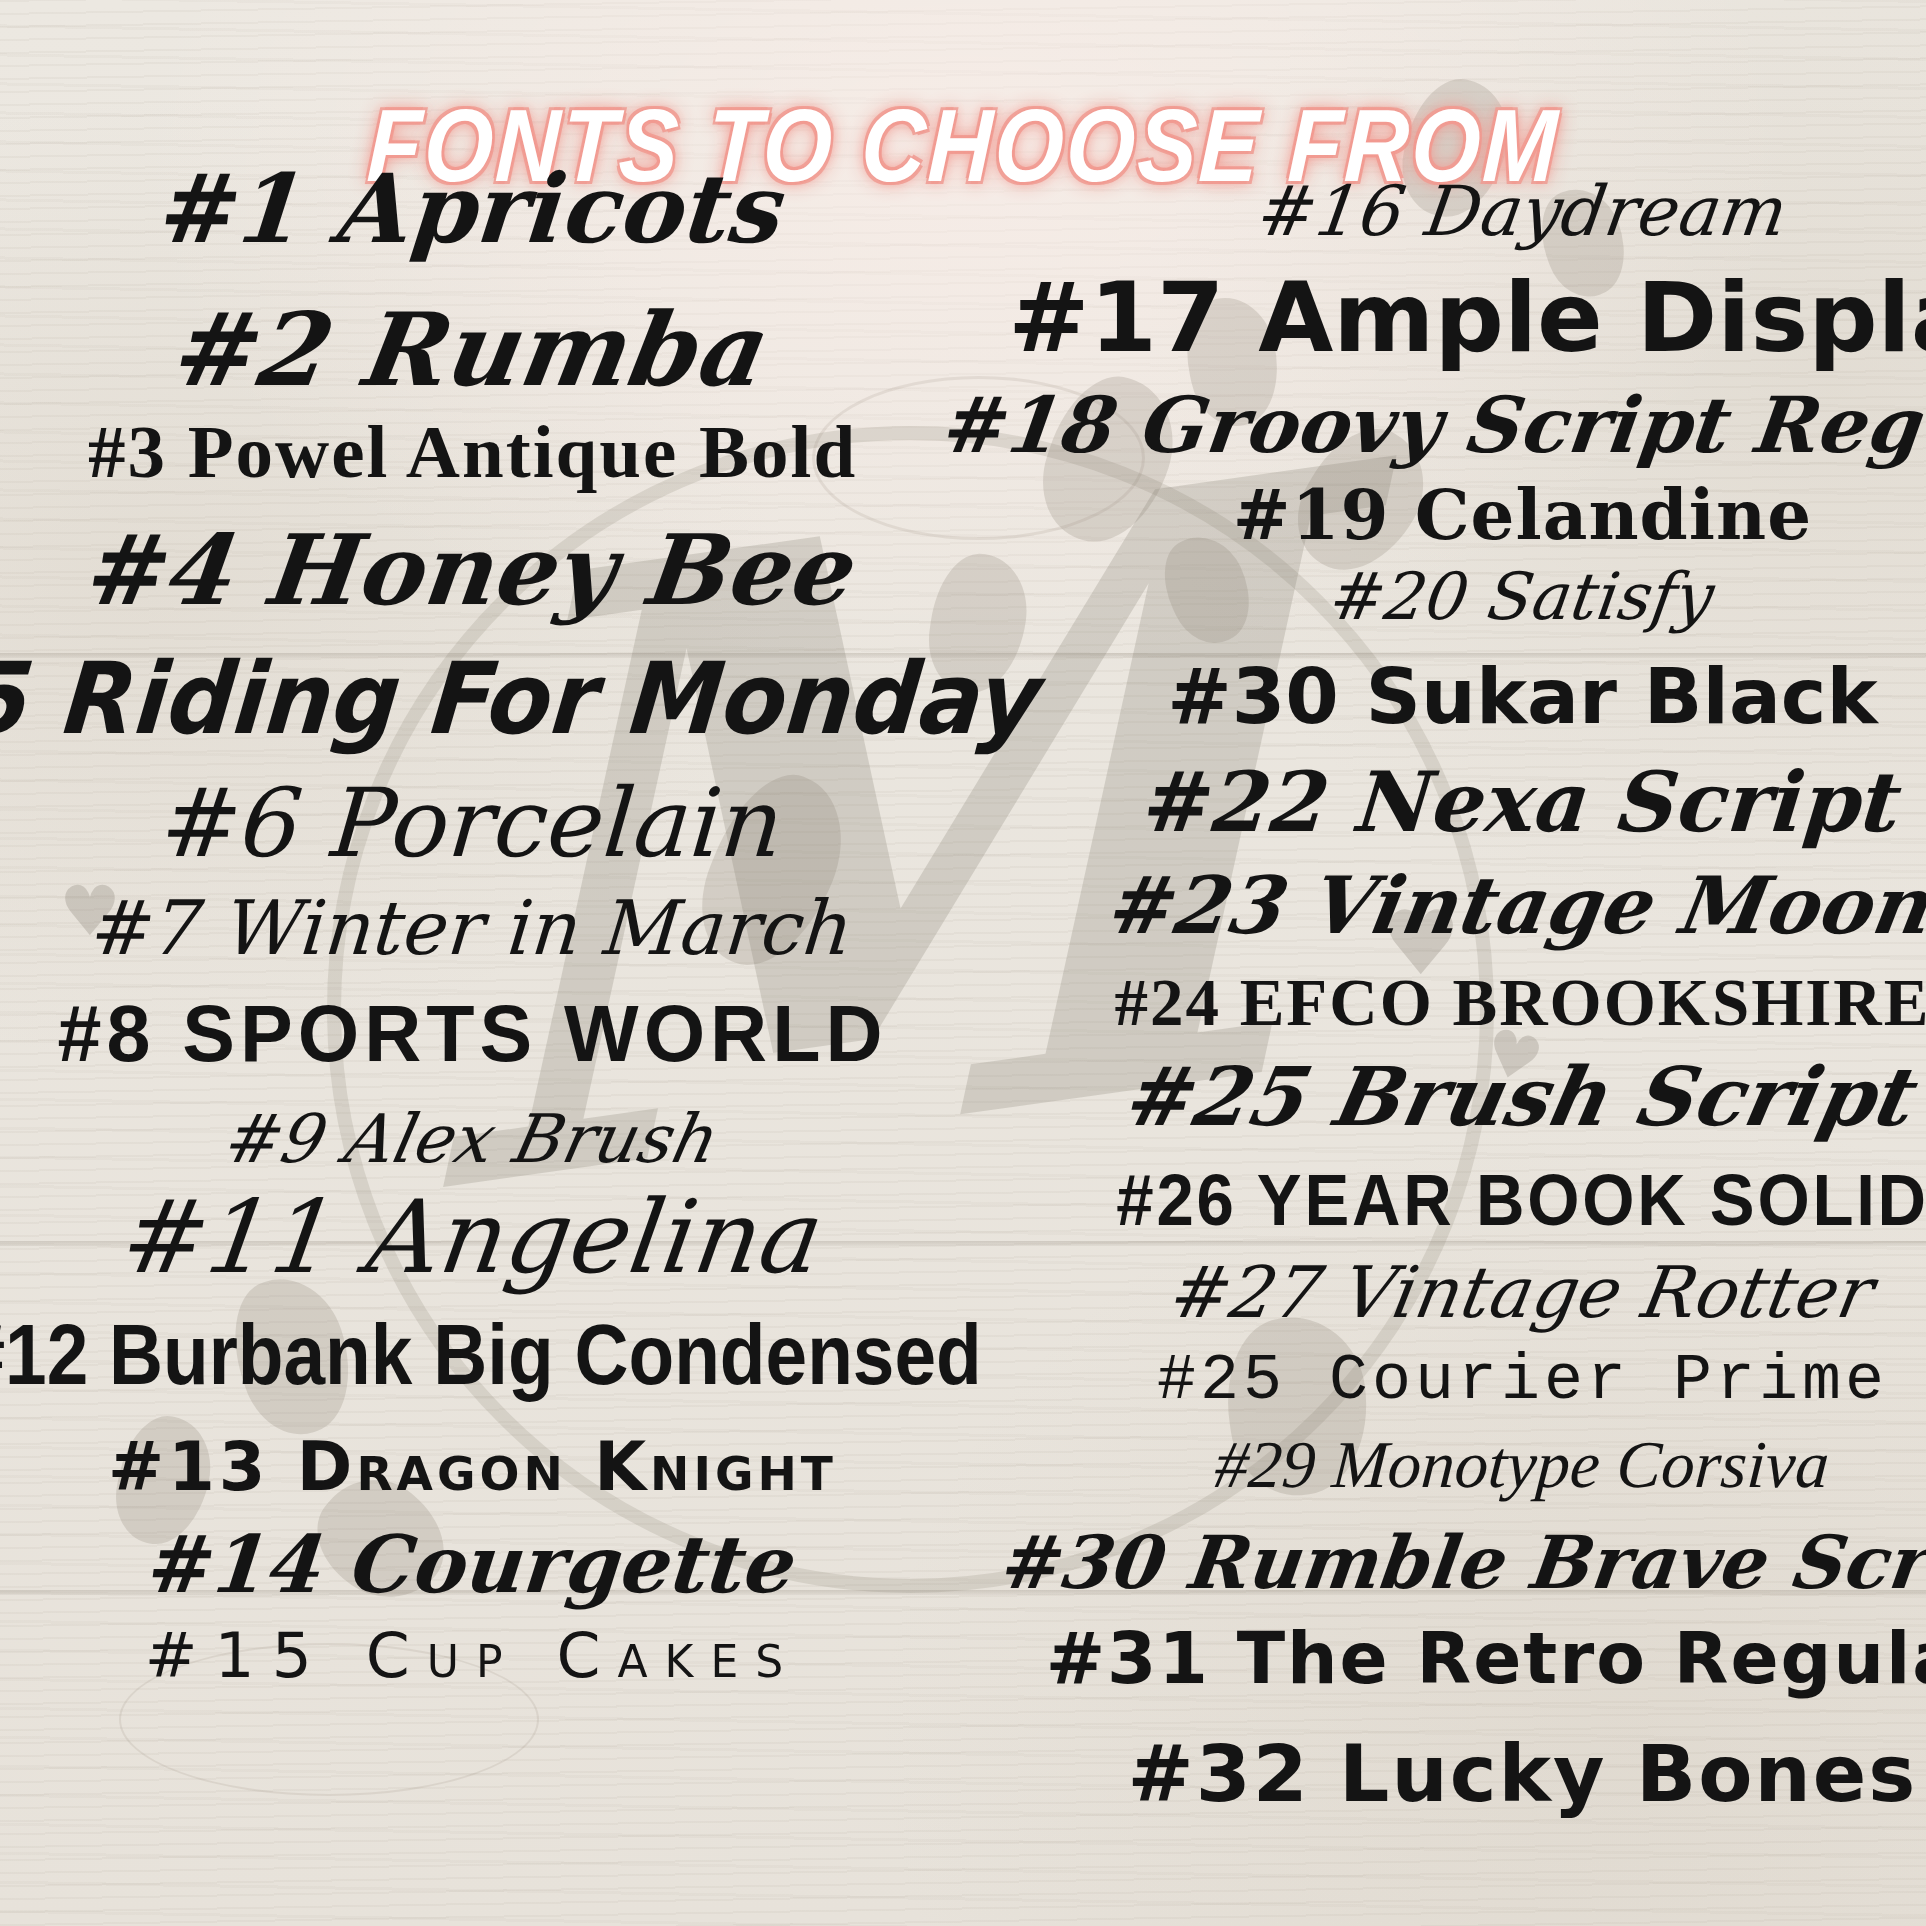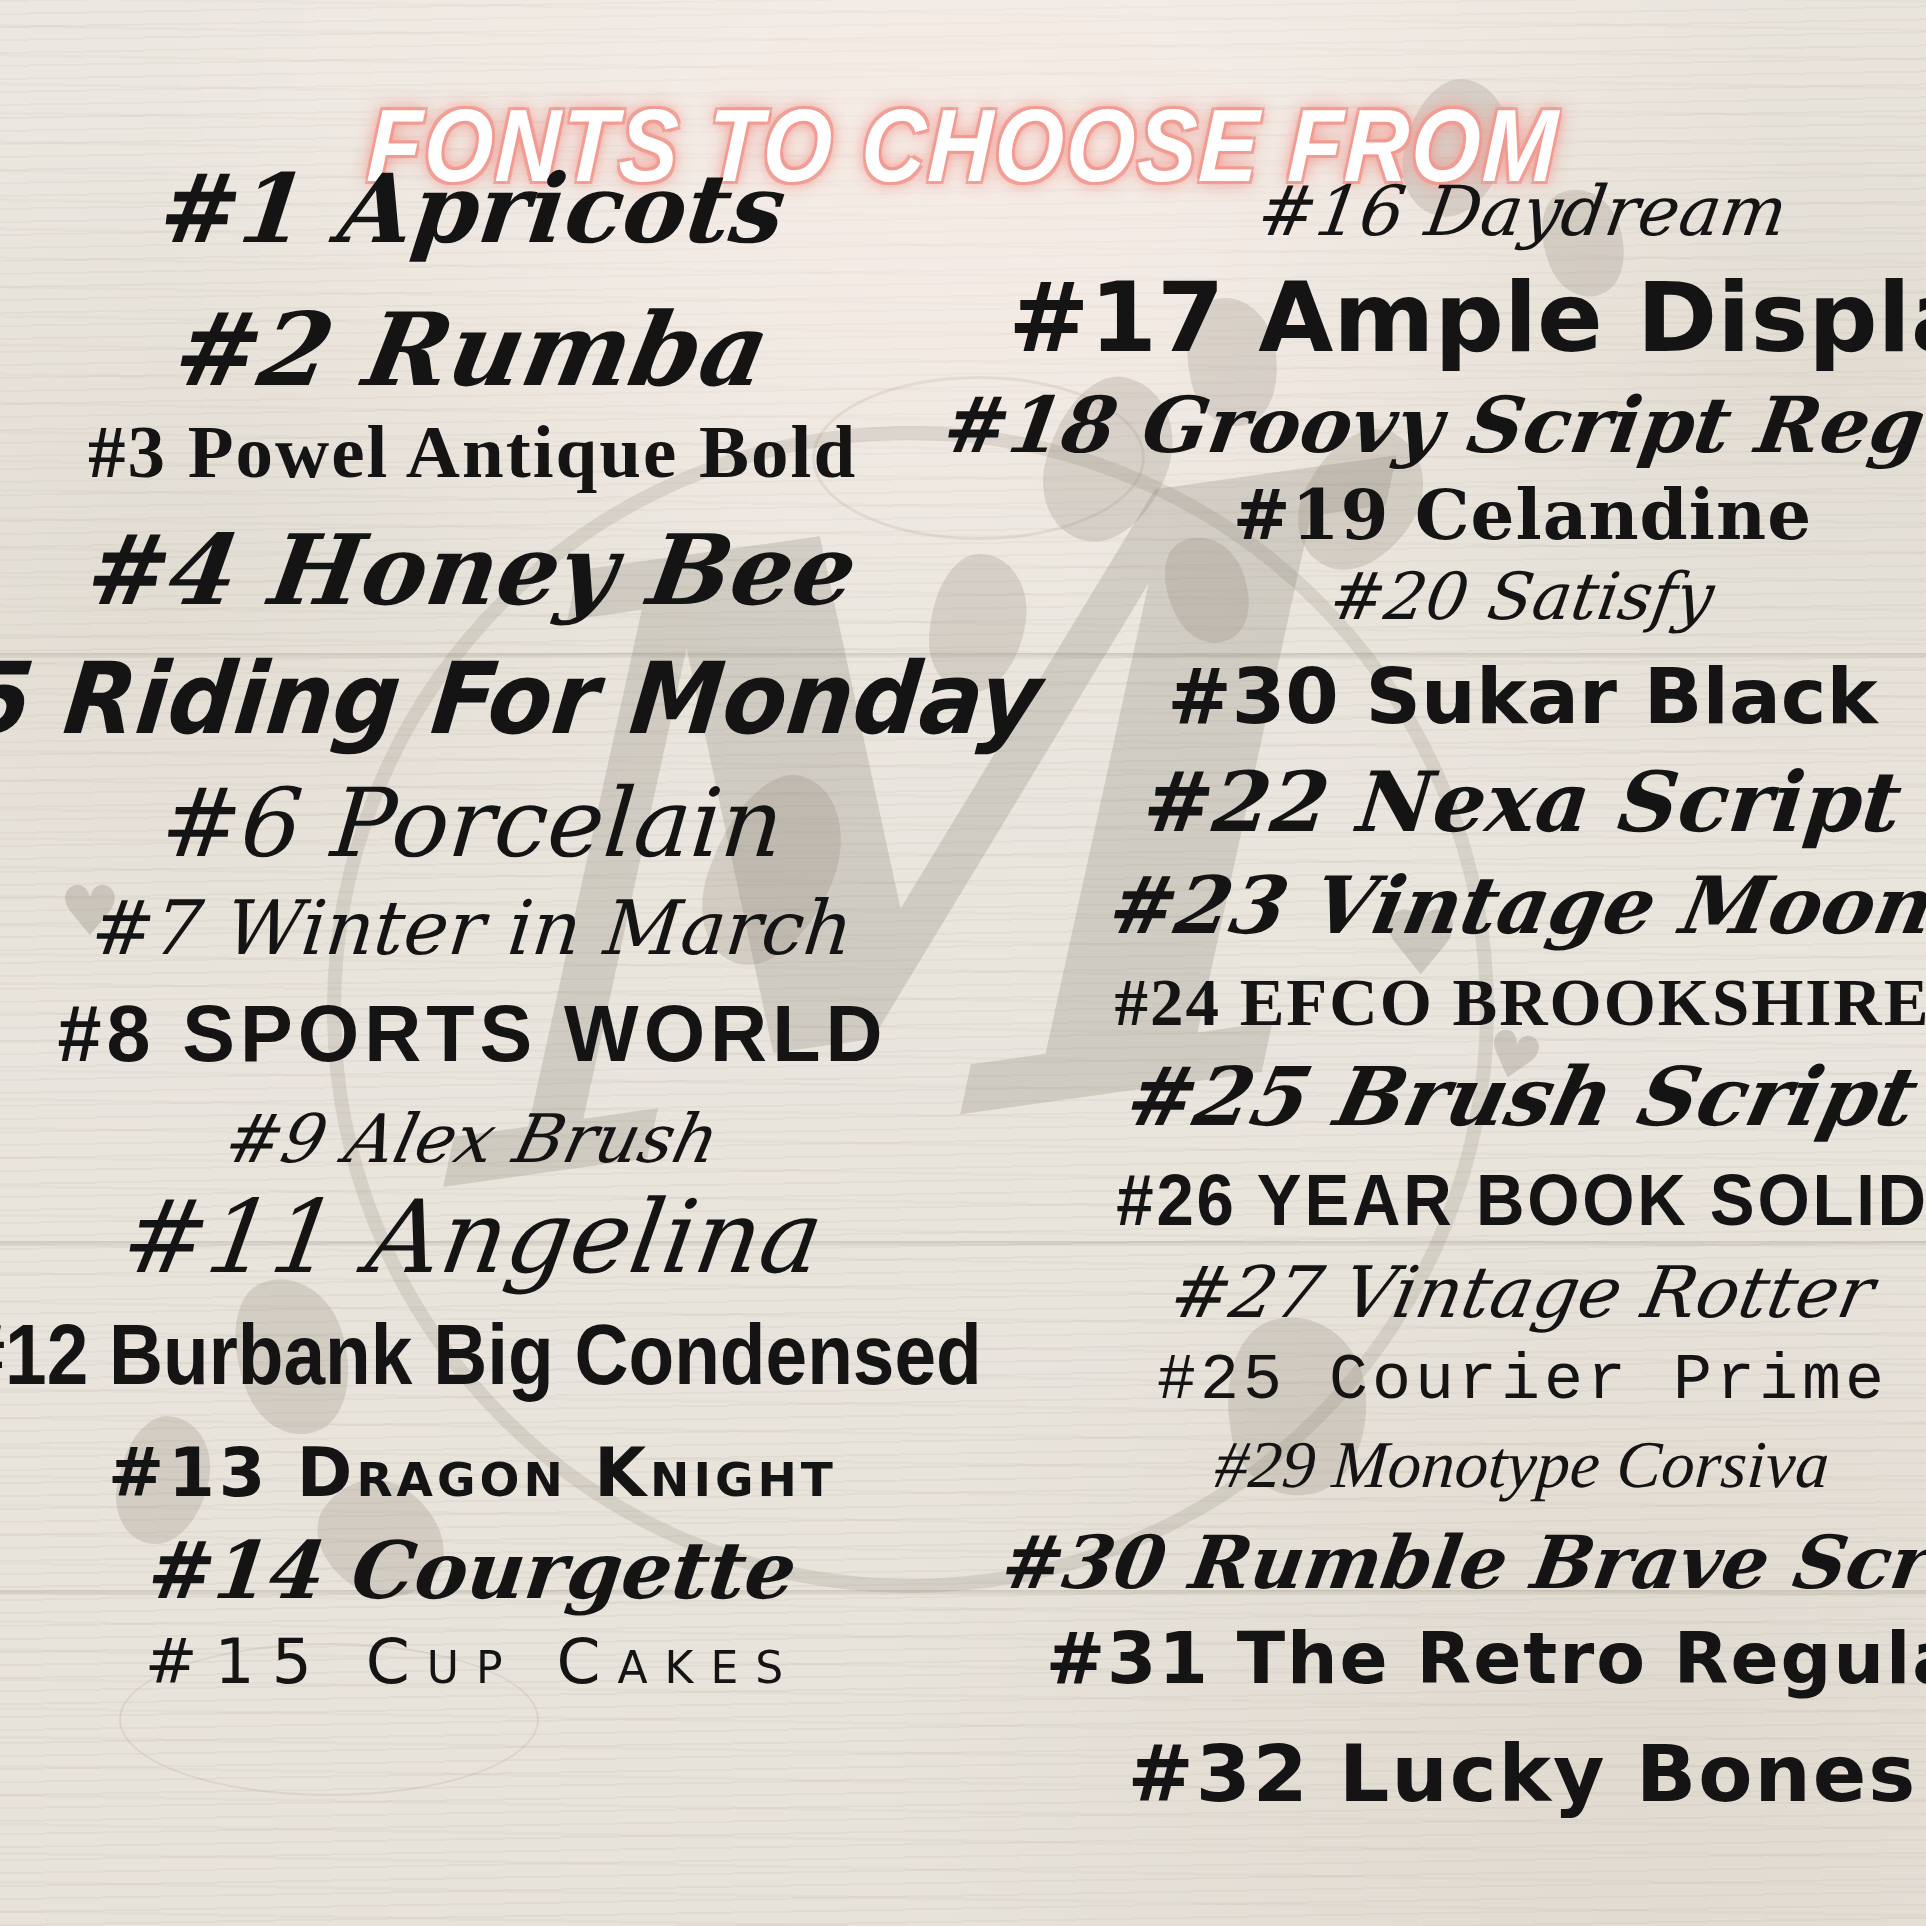--- a/index.html
+++ b/index.html
@@ -74,21 +74,21 @@
   .s-powel      {font:700 75px "Liberation Serif",serif;letter-spacing:2px;}
   .s-honeybee   {font:italic 700 97px "DejaVu Serif",serif;transform:skewX(-9deg);margin-top:18px;}
   .s-riding     {font:italic 700 99px "DejaVu Sans",sans-serif;transform:skewX(-6deg) scaleX(.94);margin-top:14px;}
   .s-porcelain  {font:italic 500 95px "DejaVu Serif",serif;transform:skewX(-5deg);margin-top:12px;}
   .s-winter     {font:italic 500 75px "DejaVu Serif",serif;transform:skewX(-6deg);margin-top:6px;}
   .s-sports     {font:900 79px "Liberation Sans",sans-serif;letter-spacing:5px;margin-top:16px;}
   .s-alex       {font:italic 400 67px "DejaVu Serif",serif;transform:skewX(-13deg);margin-top:20px;}
   .s-ananias    {font:300 69px "DejaVu Sans",sans-serif;letter-spacing:13px;margin-top:12px;}
   .s-angelina   {font:italic 500 101px "DejaVu Serif",serif;transform:skewX(-9deg);margin-top:0px;}
   .s-burbank    {font:900 85px "Liberation Sans",sans-serif;transform:scaleX(.88);margin-top:10px;}
-  .s-dragon     {font:800 67px "DejaVu Sans",sans-serif;font-variant:small-caps;letter-spacing:4px;margin-top:30px;}
+  .s-dragon     {font:800 67px "DejaVu Sans",sans-serif;font-variant:small-caps;letter-spacing:4px;margin-top:24px;}
   .s-courgette  {font:italic 600 79px "DejaVu Serif",serif;transform:skewX(-7deg);margin-top:12px;}
   .s-cupcakes   {font:400 63px "DejaVu Sans",sans-serif;font-variant:small-caps;letter-spacing:17px;margin-top:8px;}
 
   
   .s-daydream   {font:italic 500 69px "DejaVu Serif",serif;transform:skewX(-9deg);margin-top:34px;}
   .s-ample      {font:800 97px "DejaVu Sans",sans-serif;margin-top:10px;}
   .s-groovy     {font:italic 800 77px "DejaVu Serif",serif;transform:skewX(-9deg);margin-top:6px;}
   .s-celandine  {font:700 69px "DejaVu Serif",serif;letter-spacing:1px;margin-top:4px;}
   .s-satisfy    {font:italic 500 65px "DejaVu Serif",serif;transform:skewX(-9deg);margin-top:4px;}
   .s-sukar      {font:800 77px "DejaVu Sans",sans-serif;margin-top:18px;}

